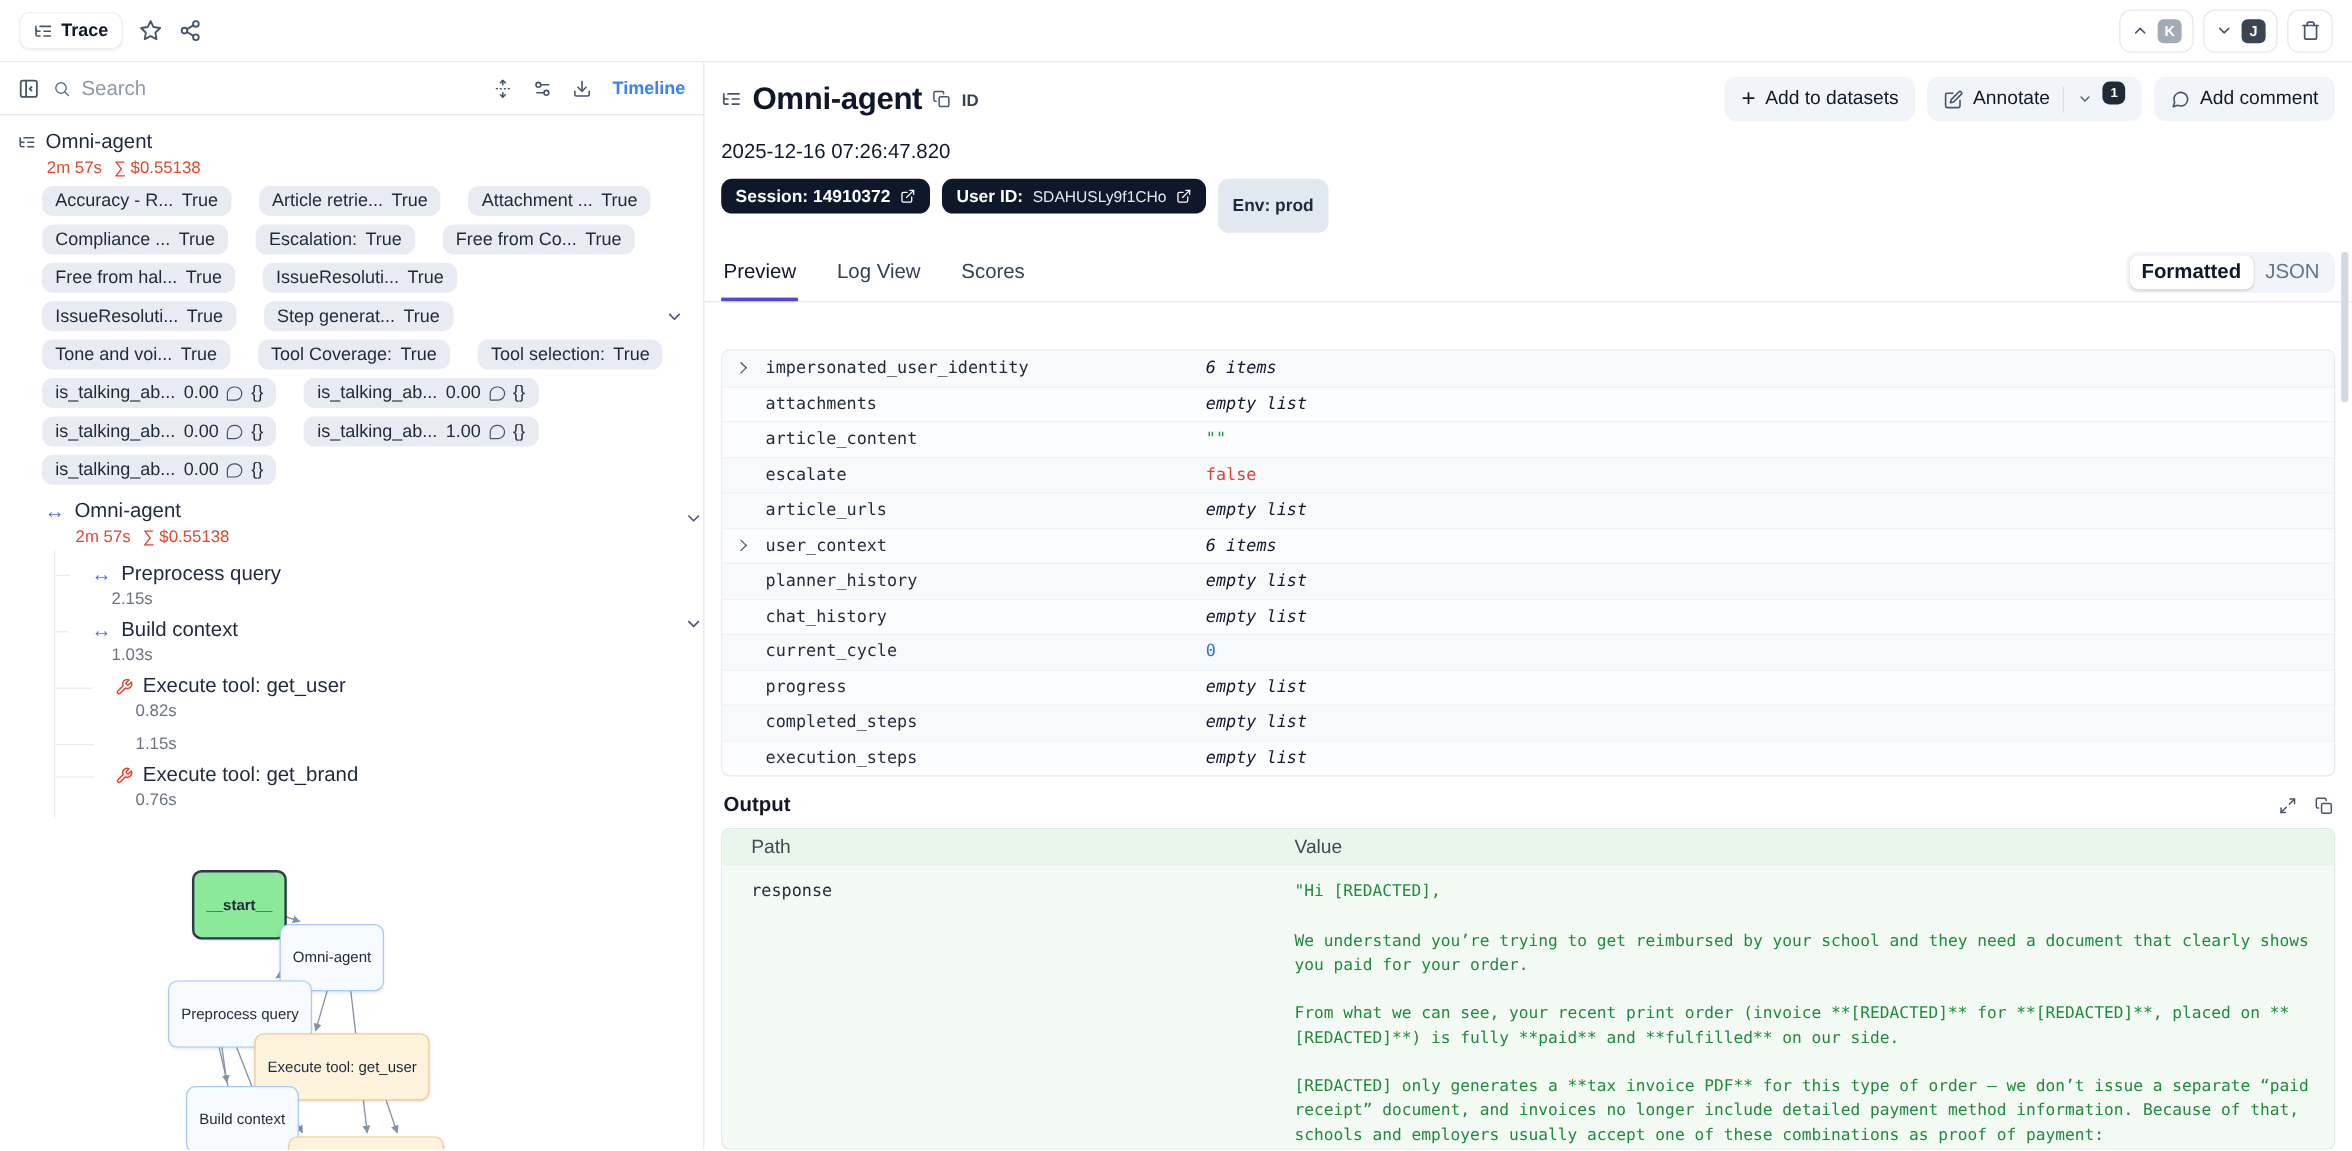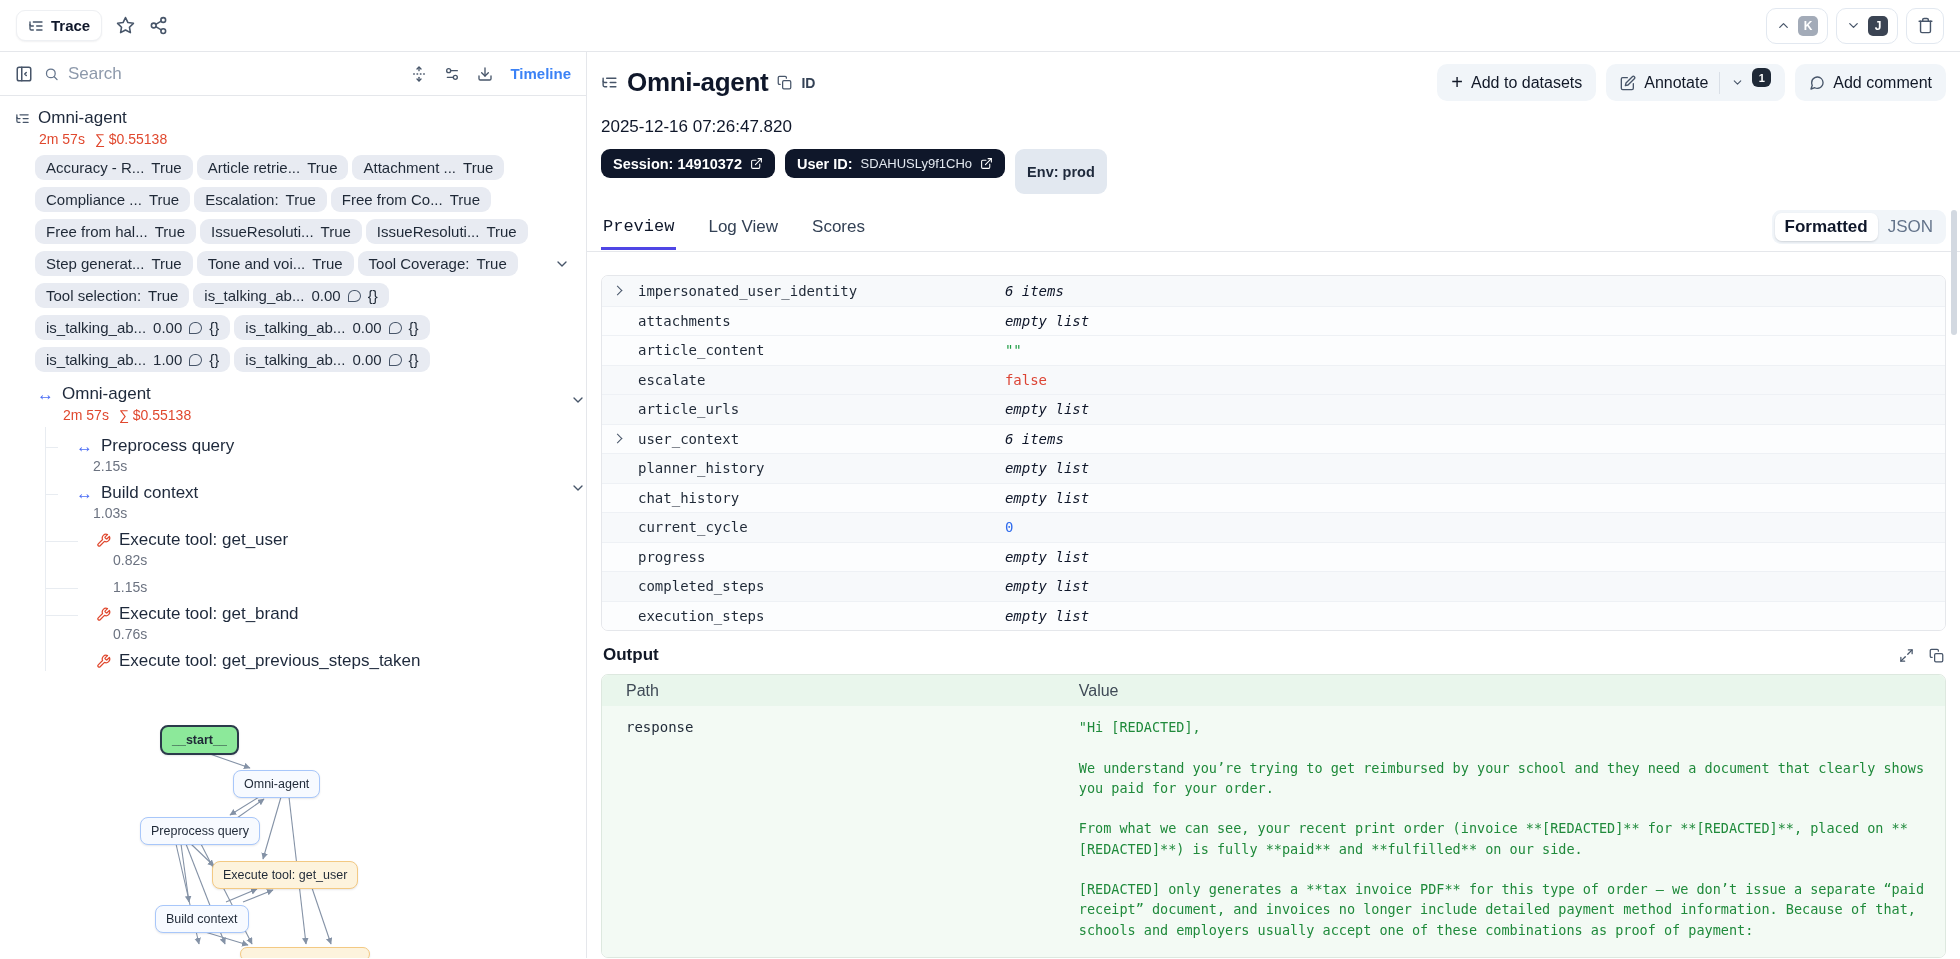--- a/index.html
+++ b/index.html
@@ -38,38 +38,38 @@
   .sb-search input::placeholder { color:#8d99ab; }
   .sb-tools { display:flex; align-items:center; gap:17px; }
   .timeline-btn { font-size:15px; font-weight:600; color:#3b82f6; cursor:pointer; }
 
   
   .tree { position:relative; height:585px; overflow:hidden; padding:12px 0 0 15px; }
   .t-row { display:flex; align-items:center; gap:8px; }
   .t-label { font-size:17px; color:#1e293b; font-weight:500; white-space:nowrap; }
   .t-cost { font-size:14px; color:#e0482e; margin:3px 0 0 24px; display:flex; gap:10px; }
   .t-dur-gray { font-size:14px; color:#6b7280; margin:2px 0 0 25px; }
-  .badges { margin:8px 14px 0 20px; display:flex; flex-wrap:wrap; gap:7px 4px; max-width:520px; }
+  .badges { margin:8px 14px 0 20px; display:flex; flex-wrap:wrap; gap:7px 23px; max-width:520px; }
   .badge { display:inline-flex; align-items:center; gap:7px; background:#e8ebf2; border-radius:9px;
     padding:4px 11px; font-size:15px; color:#1f2937; cursor:pointer; white-space:nowrap; }
   .b-val { }
   .b-bub { width:13px; height:12px; border:1.5px solid #475569; border-radius:7px 7px 7px 1px; }
   .chev-abs { position:absolute; right:16px; cursor:pointer; }
   .agent-node { margin:12px 0 0 22px; position:relative; }
   .span-glyph { color:#4c6ef5; font-size:17px; font-weight:700; line-height:1; }
   .children { margin:4px 0 0 8px; border-left:1px solid #e8ecf1; padding-left:0; }
   .titem { position:relative; padding:9px 0 0 22px; }
   .titem.lvl3 { padding-left:42px; }
   .titem .t-row::before { content:""; }
   .titem .tick { position:absolute; left:0; top:20px; width:12px; height:1px; background:#e8ecf1; }
   .titem.lvl3 .tick { width:32px; }
 
   
   .graph { position:absolute; left:0; top:637px; right:1px; bottom:0; overflow:hidden; background:#fff; }
-  .gnode { position:absolute; font-size:12.5px; color:#1f2937; padding:6px 10px; border-radius:8px;
+  .gnode { position:absolute; font-size:12.5px; color:#1f2937; padding:20px 10px; border-radius:8px;
     white-space:nowrap; box-shadow:0 1px 2px rgba(15,23,42,.10); }
   .g-start { background:#8ce99a; border:2px solid #2b3a4a; font-weight:600; }
   .g-agent { background:#f7faff; border:1.5px solid #a8c7fa; }
   .g-tool  { background:#fdf3dd; border:1.5px solid #f3c983; }
 
   
   .m-head { display:flex; align-items:center; padding:12px 14px 0 14px; }
   .m-head-left { display:flex; align-items:center; gap:9px; }
   .m-head h2 { font-size:26px; font-weight:700; letter-spacing:-.3px; }
   .id-label { font-size:14px; font-weight:700; color:#334155; }
@@ -88,28 +88,28 @@
   .pill-dark { display:flex; align-items:center; gap:8px; background:#0f172a; color:#fff;
     border-radius:9px; height:29px; padding:0 12px; font-size:14.5px; font-weight:700; cursor:pointer; }
   .pill-dark .sub { font-size:13px; font-weight:400; color:#e2e8f0; }
   .pill-light { display:flex; align-items:center; background:#e2e8f0; color:#1e293b; border-radius:9px;
     height:45px; padding:0 12px; font-size:14.5px; font-weight:700; }
 
   
   .m-tabs { margin-top:16px; padding:0 14px; border-bottom:1px solid #e5e7eb; display:flex;
     align-items:center; gap:30px; }
   .tab { font-size:17px; color:#334155; padding:6px 2px 11px; cursor:pointer; border-bottom:3px solid transparent; }
-  .tab.active { color:#0f172a; border-bottom-color:#4f46e5; font-weight:500;font-family:Liberation Mono, monospace; }
+  .tab.active { color:#0f172a; border-bottom-color:#4f46e5; font-weight:500; }
   .fmt-toggle { margin-left:auto; display:flex; align-items:center; background:#f1f5f9; border-radius:9px;
     padding:3px; margin-bottom:7px; }
   .fmt-seg { font-size:17px; padding:4px 10px; color:#64748b; cursor:pointer; border-radius:7px; }
   .fmt-seg.sel { background:#fff; color:#0f172a; font-weight:600; box-shadow:0 1px 2px rgba(15,23,42,.15); }
 
   
-  .m-body { flex:1; min-height:0; margin-top:7px; padding:16px 14px 0; display:flex; flex-direction:column; }
+  .m-body { flex:1; min-height:0; margin-top:23px; padding:16px 14px 0; display:flex; flex-direction:column; }
   .kv-table { border:1px solid #e5e7eb; border-radius:7px; overflow:hidden; flex:none; }
   .kvrow { display:flex; align-items:center; height:29.5px; background:#fcfdfe; cursor:default; }
   .kvrow + .kvrow { border-top:1px solid #eef1f5; }
   .kvrow.alt { background:#f7f9fb; }
   .kv-chev { width:24px; margin-left:12px; display:flex; align-items:center; }
   .kv-chev i { width:7px; height:7px; border-right:1.6px solid #475569; border-top:1.6px solid #475569;
     transform:rotate(45deg); display:block; }
   .kv-chev.hide i { visibility:hidden; }
   .kv-key { font-family:"DejaVu Sans Mono", monospace; font-size:14px; color:#1f2937;
     flex:0 0 calc(30% - 36px); }

